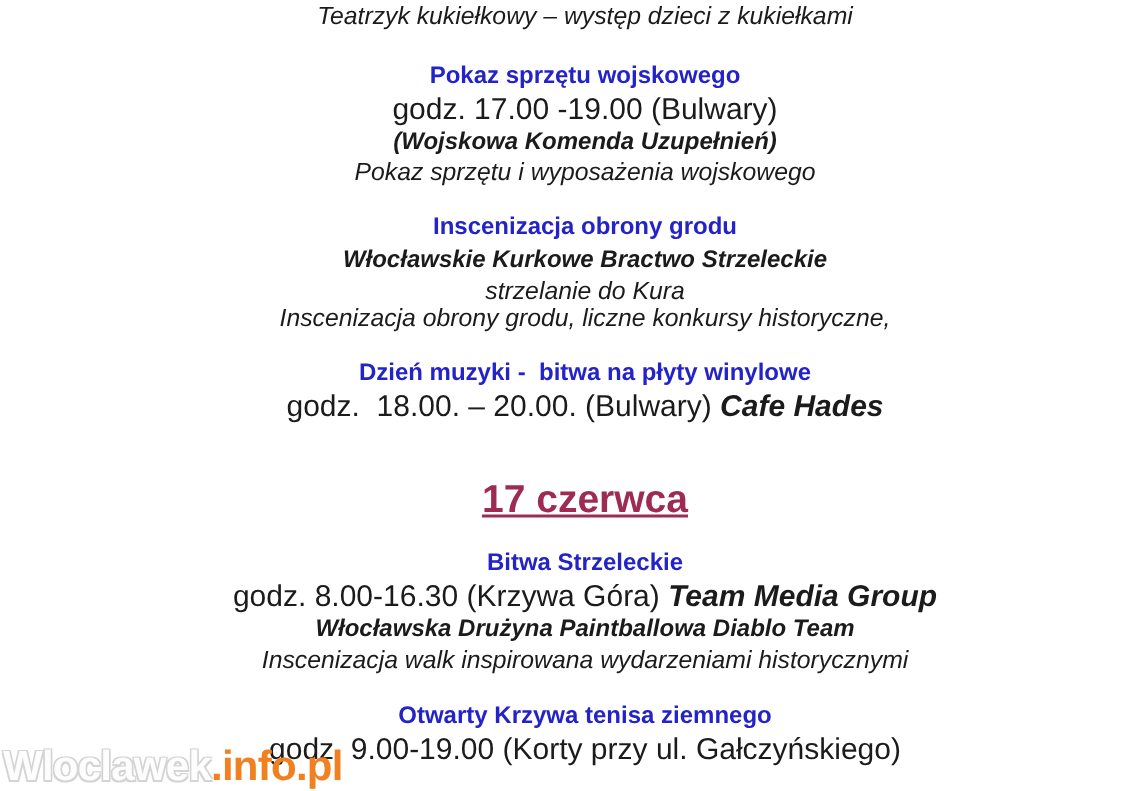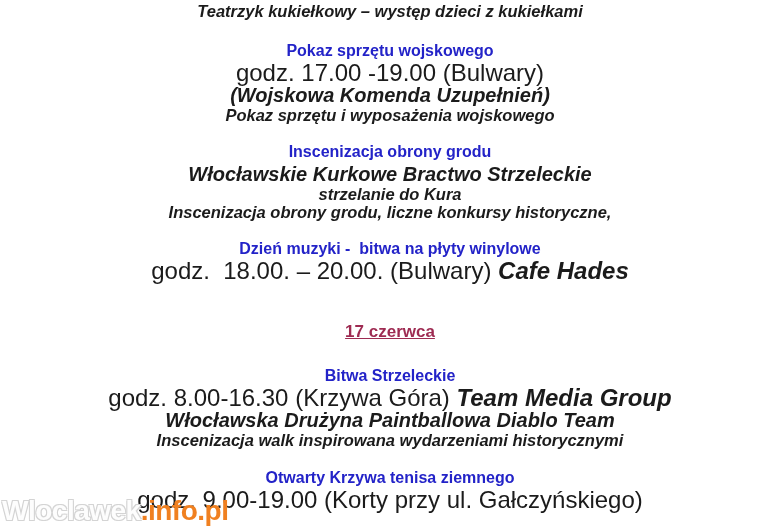--- a/index.html
+++ b/index.html
@@ -30,42 +30,42 @@
     padding-left: 16px; 
     padding-top: 2px;
   }
   .line { white-space: pre-wrap; }
   .event-title {
     font-size: 16px; line-height: 22px;
     font-weight: bold;
     color: var(--title-blue);
   }
   .time-line {
-    font-size: 24px; line-height: 22px;
+    font-size: 20px; line-height: 22px;
     font-weight: normal;
     color: var(--body-black);
   }
   .org-line {
-    font-size: 20px; line-height: 22px;
+    font-size: 16px; line-height: 22px;
     font-weight: bold; font-style: italic;
     color: var(--body-black);
   }
   .small-line {
     font-size: 16.5px; line-height: 18px;
-    font-weight: bold; font-style: italic;
+    font-weight: normal; font-style: italic;
     color: var(--body-black);
   }
   .inline-em { font-weight: bold; font-style: italic; }
   .top-note { margin-top: 0; }
   .sec-military { margin-top: 20px; }
   .sec-grod     { margin-top: 17px; }
   .sec-music    { margin-top: 17px; }
   .date-heading {
     margin-top: 38px;
-    font-size: 17px; line-height: 24px;
+    font-size: 26px; line-height: 24px;
     font-weight: bold;
     color: var(--date-red);
     text-decoration: underline;
   }
   .sec-paintball { margin-top: 21px; }
   .sec-tennis    { margin-top: 18px; }
   .watermark {
     position: absolute;
     left: 2px; top: 499px;
     font-size: 28px; line-height: 24px;

